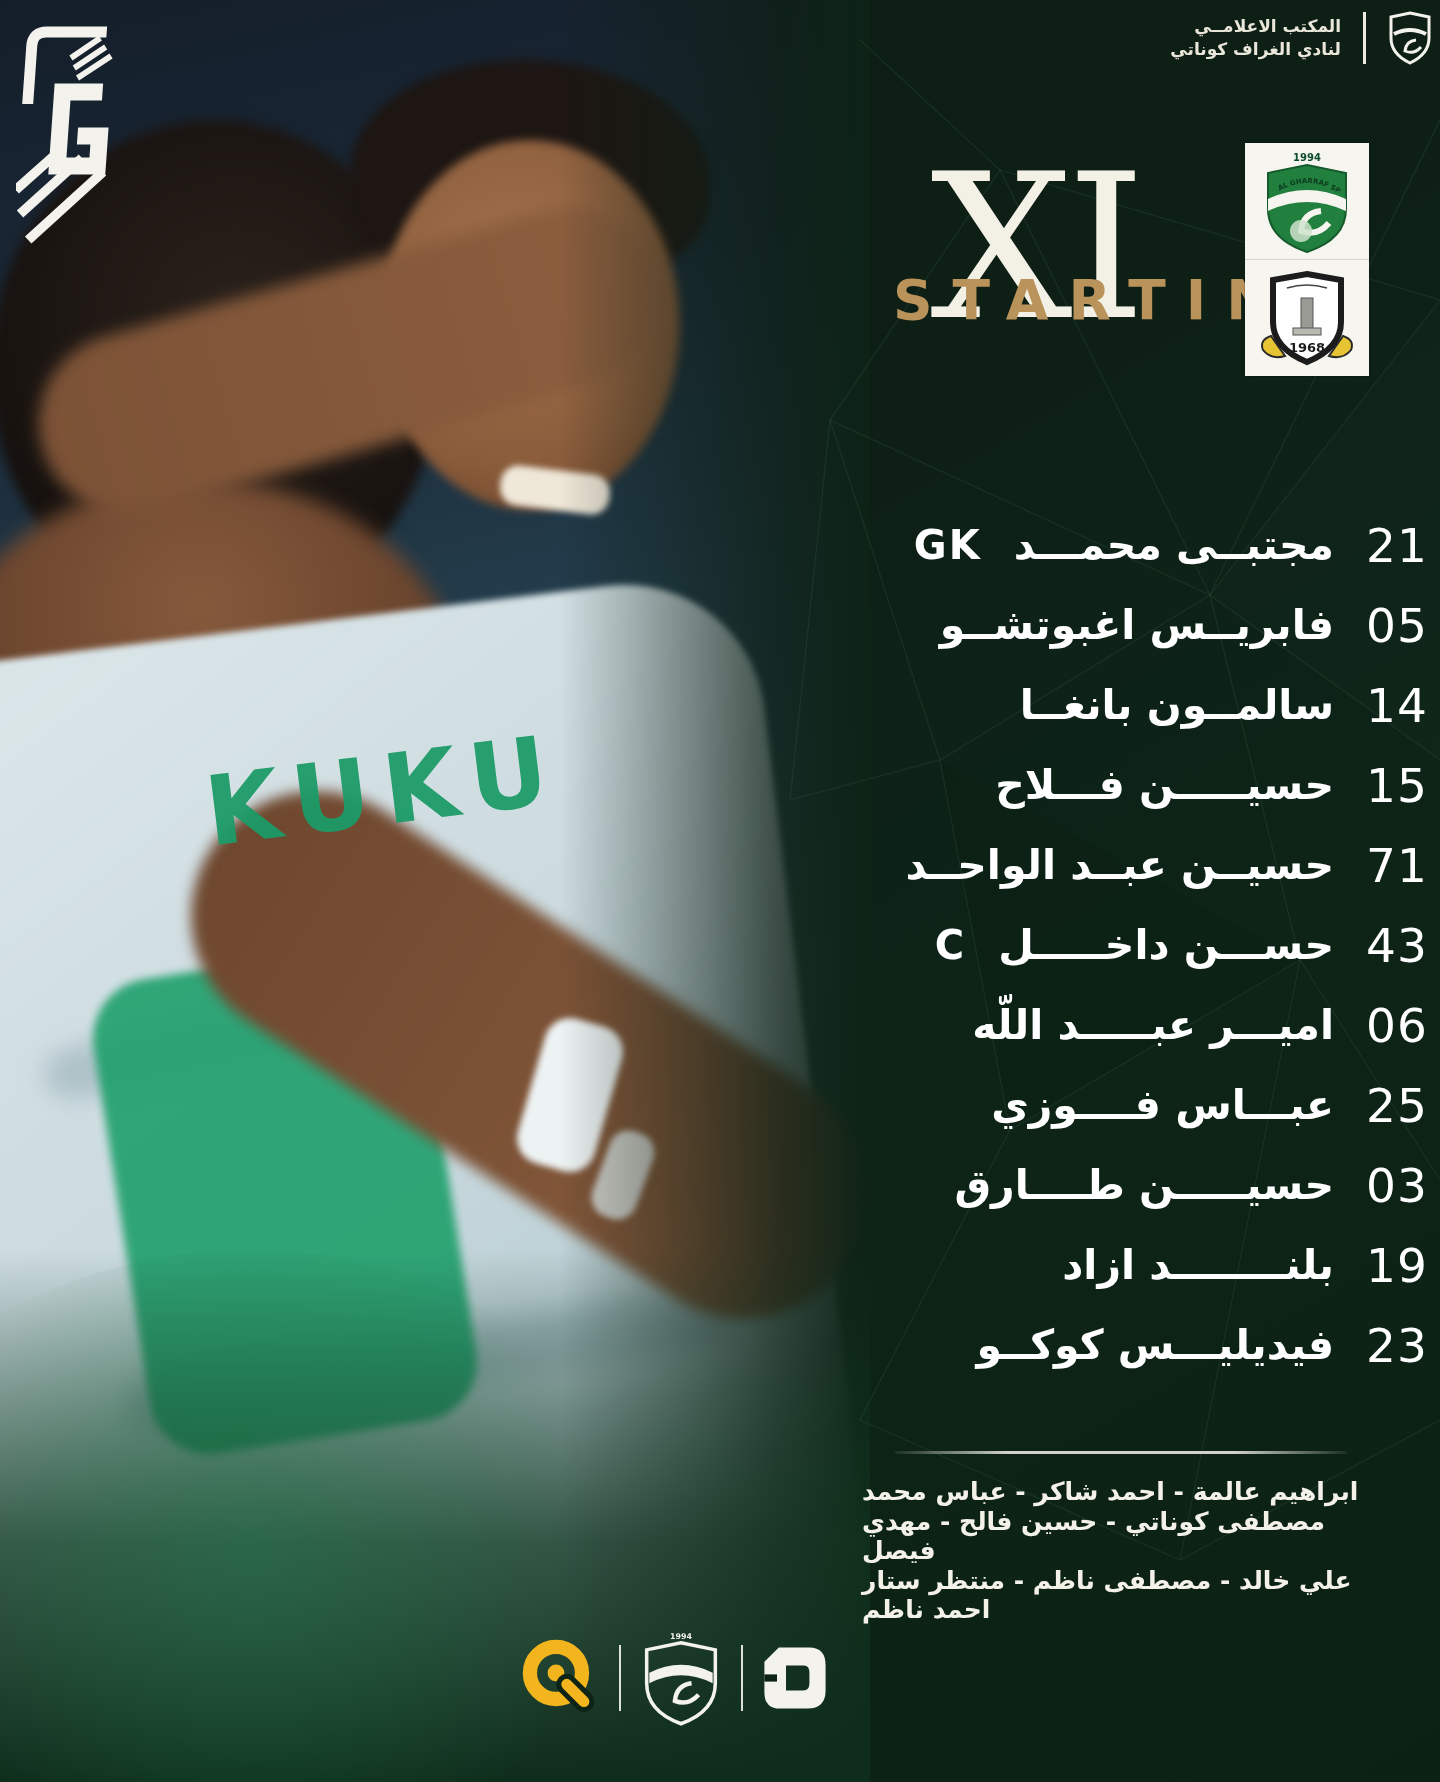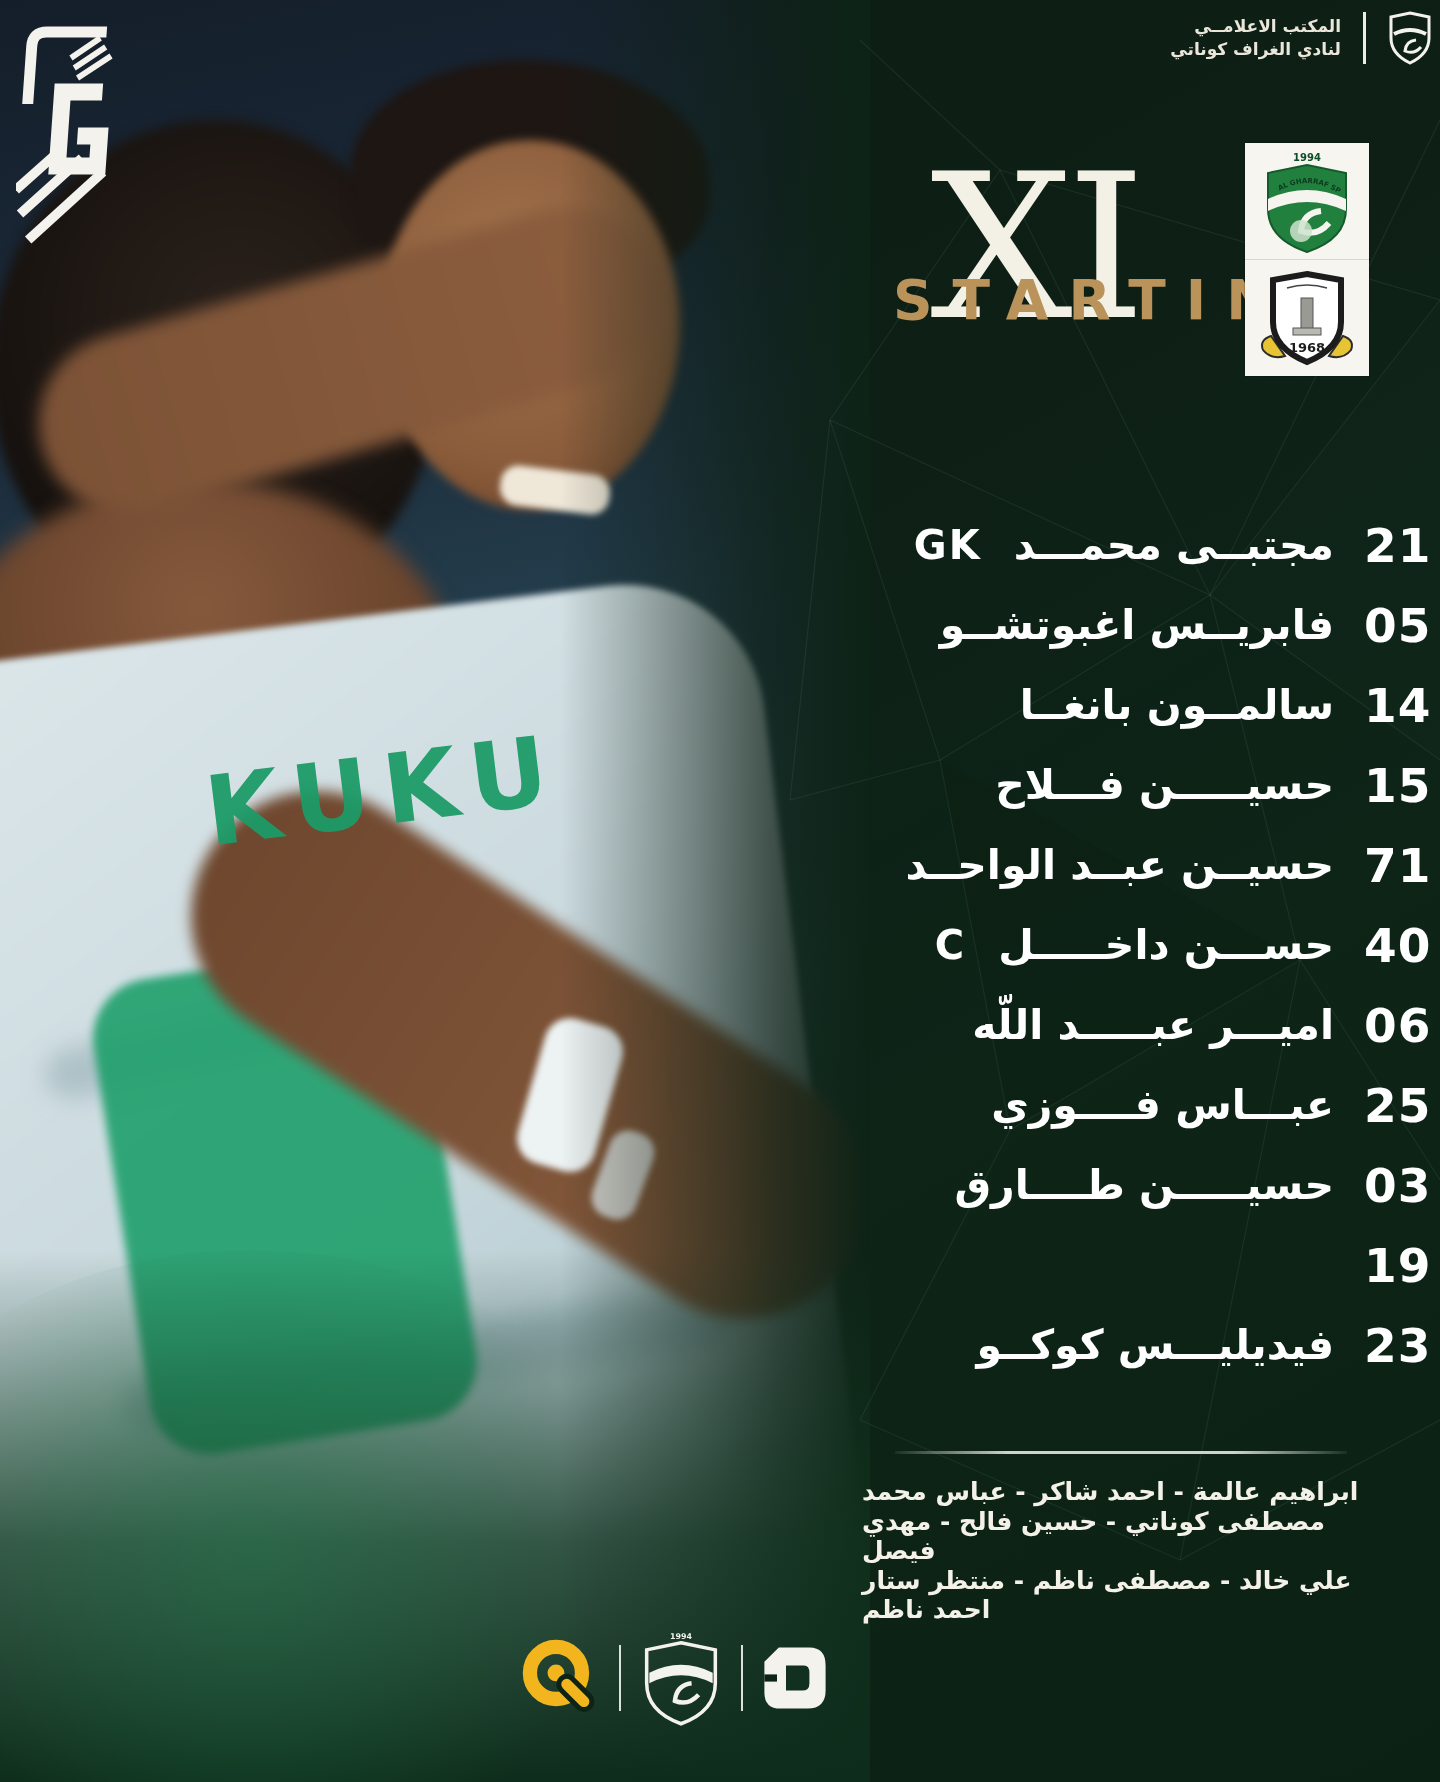--- a/index.html
+++ b/index.html
@@ -42,21 +42,21 @@
   
   .badges{left:1245px;top:143px;width:124px;background:#f7f5f0;box-shadow:0 0 0 1px rgba(0,0,0,.15);}
   .badge-cell{width:124px;height:116px;display:flex;align-items:center;justify-content:center;background:#f7f5f0;}
   .badge-cell+.badge-cell{border-top:1px solid #d8d5cc;}
   
   .players{left:820px;top:505px;width:610px;}
   .prow{height:80px;display:flex;align-items:center;justify-content:flex-end;}
   .ptag{font-size:40px;font-weight:bold;margin-right:32px;letter-spacing:2px;}
   .ptag:empty{display:none;}
   .pname{font-size:41px;font-weight:bold;direction:rtl;white-space:nowrap;}
-  .pnum{width:66px;margin-left:30px;text-align:center;font-size:47px;font-weight:bold;letter-spacing:1px;}
+  .pnum{width:66px;margin-left:30px;text-align:center;font-size:47px;font-weight:normal;letter-spacing:1px;}
   
   .divider{left:895px;top:1451px;width:452px;height:3px;
      background:linear-gradient(90deg,rgba(255,255,255,.06),rgba(244,242,234,.85) 25%,rgba(244,242,234,.85) 75%,rgba(255,255,255,.06));}
   .subs{left:862px;top:1477px;width:500px;text-align:left;font-size:25px;font-weight:bold;
         line-height:29.5px;color:#f4f1e9;direction:rtl;}
   
   .partners{left:505px;top:1628px;width:340px;height:100px;display:flex;align-items:center;justify-content:center;gap:16px;}
   .psep{width:2px;height:66px;background:rgba(255,255,255,.85);}
   
   .brandmark{left:16px;top:14px;}
@@ -182,39 +182,40 @@
       <span class="pnum">15</span>
     </div>
     <div class="prow">
 
       <span class="pname">حسيــن عبــد الواحــد</span>
       <span class="pnum">71</span>
     </div>
     <div class="prow">
       <span class="ptag">C</span>
       <span class="pname">حســـن داخـــــل</span>
-      <span class="pnum">40</span>
+      <span class="pnum">43</span>
     </div>
     <div class="prow">
 
       <span class="pname">اميـــر عبـــــد اللّه</span>
       <span class="pnum">06</span>
     </div>
     <div class="prow">
 
       <span class="pname">عبـــاس فــــوزي</span>
       <span class="pnum">25</span>
     </div>
     <div class="prow">
 
       <span class="pname">حسيـــــن طــــارق</span>
       <span class="pnum">03</span>
     </div>
     <div class="prow">
 
+      <span class="pname">بلنــــــــد ازاد</span>
       <span class="pnum">19</span>
     </div>
     <div class="prow">
 
       <span class="pname">فيديليـــس كوكــو</span>
       <span class="pnum">23</span>
     </div>
   </div>
 
   <div class="abs divider"></div>

